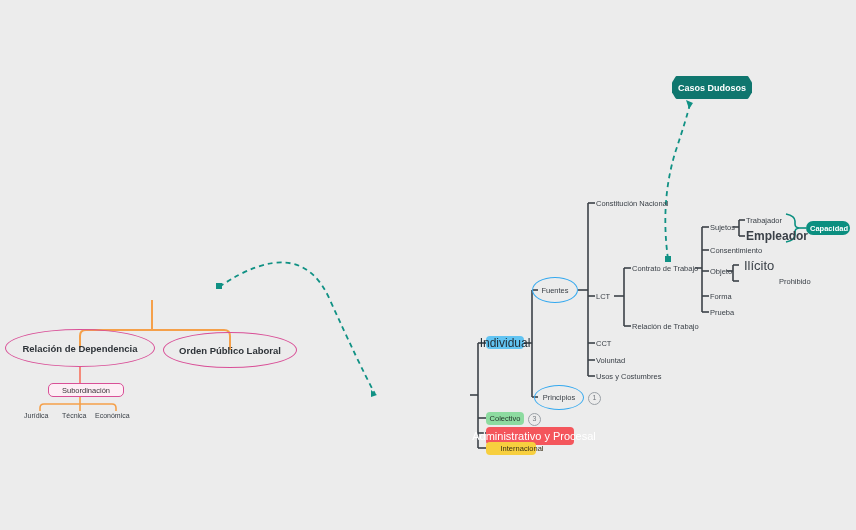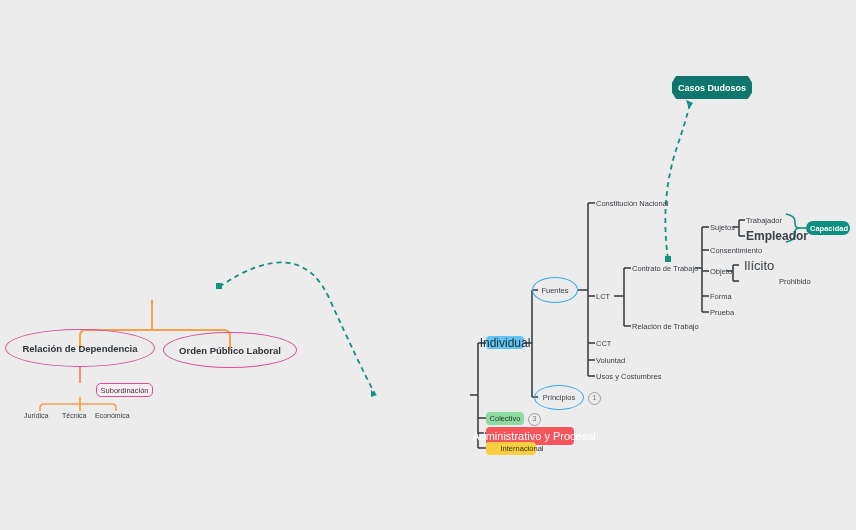--- a/index.html
+++ b/index.html
@@ -132,21 +132,21 @@
 
 
   <div class="node ellipse el-pink" style="left:163px;top:332px;width:134px;height:36px;font-size:9.5px;">
     <span>Orden Público Laboral</span>
   </div>
 
   <div class="node ellipse el-pink" style="left:5px;top:329px;width:150px;height:38px;font-size:9.5px;">
     <span>Relación de Dependencia</span>
   </div>
 
-  <div class="node pill pill-outline-pink" style="left:48px;top:383px;width:57px;height:14px;font-size:7.5px;margin-left:48px;">
+  <div class="node pill pill-outline-pink" style="left:48px;top:383px;width:76px;height:14px;font-size:7.5px;">
     <span>Subordinación</span>
   </div>
 
   <div class="node leaf" style="left:24px;top:410px;height:10px;font-size:7px;">
     <span>Jurídica</span>
   </div>
   <div class="node leaf" style="left:62px;top:410px;height:10px;font-size:7px;">
     <span>Técnica</span>
   </div>
   <div class="node leaf" style="left:95px;top:410px;height:10px;font-size:7px;">

